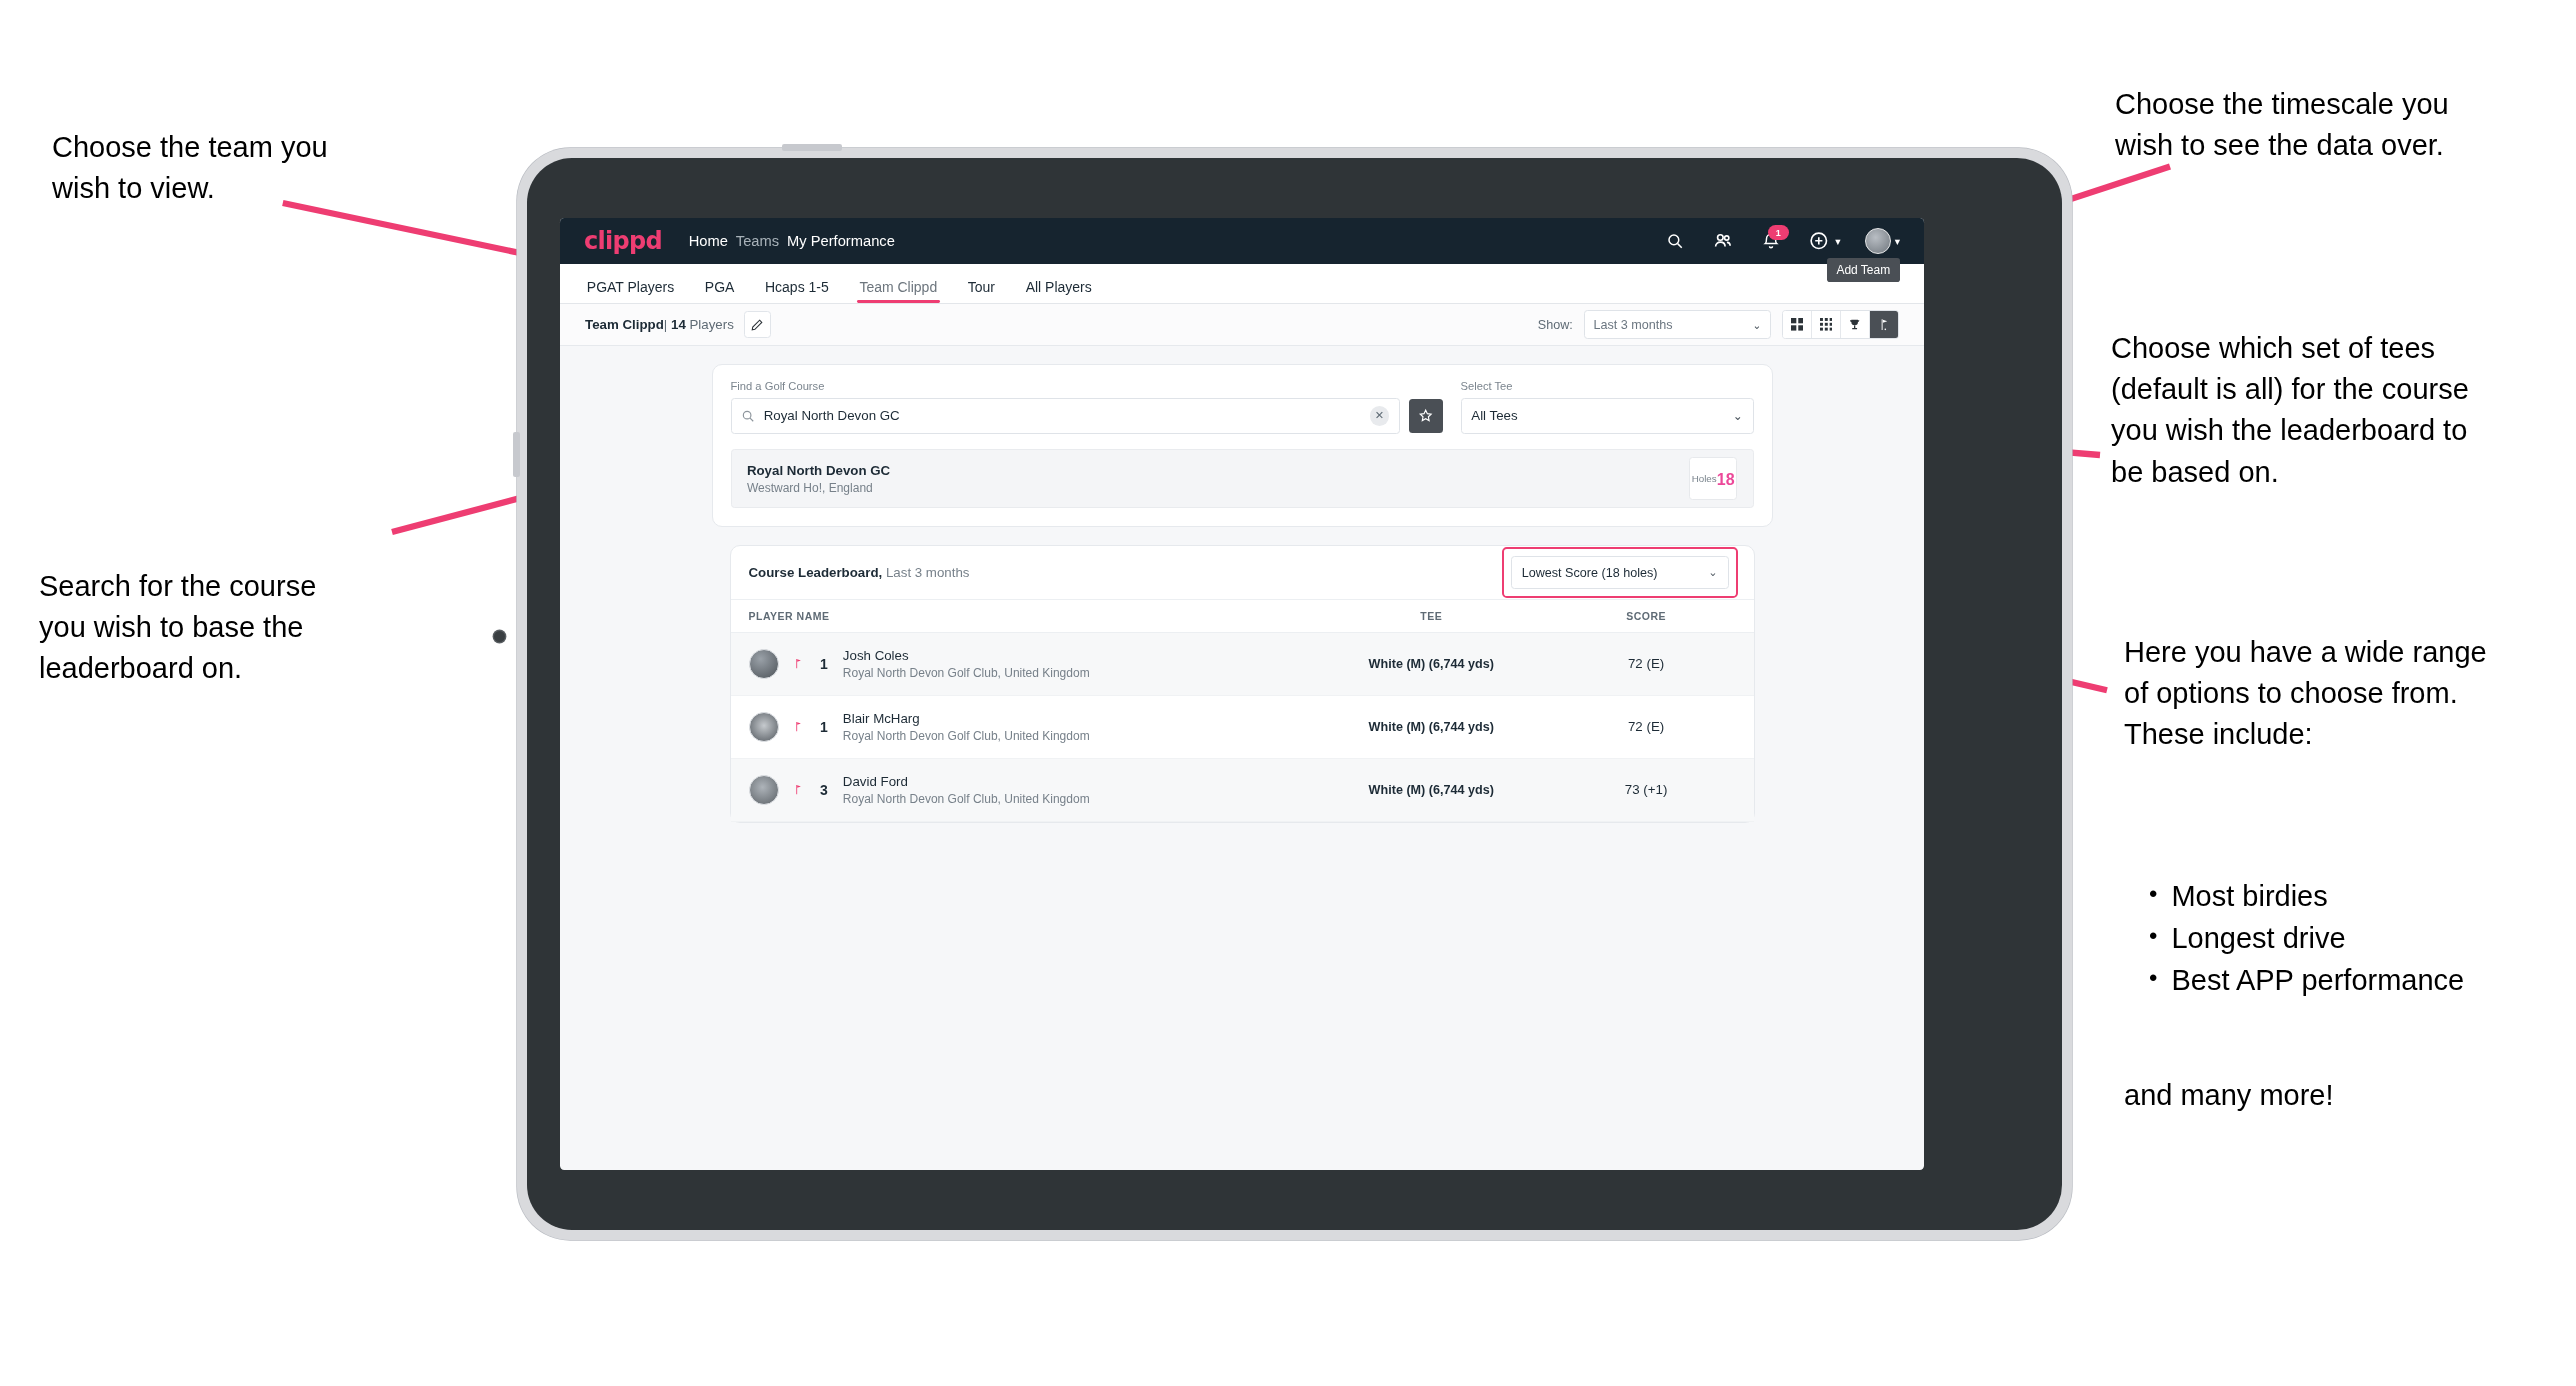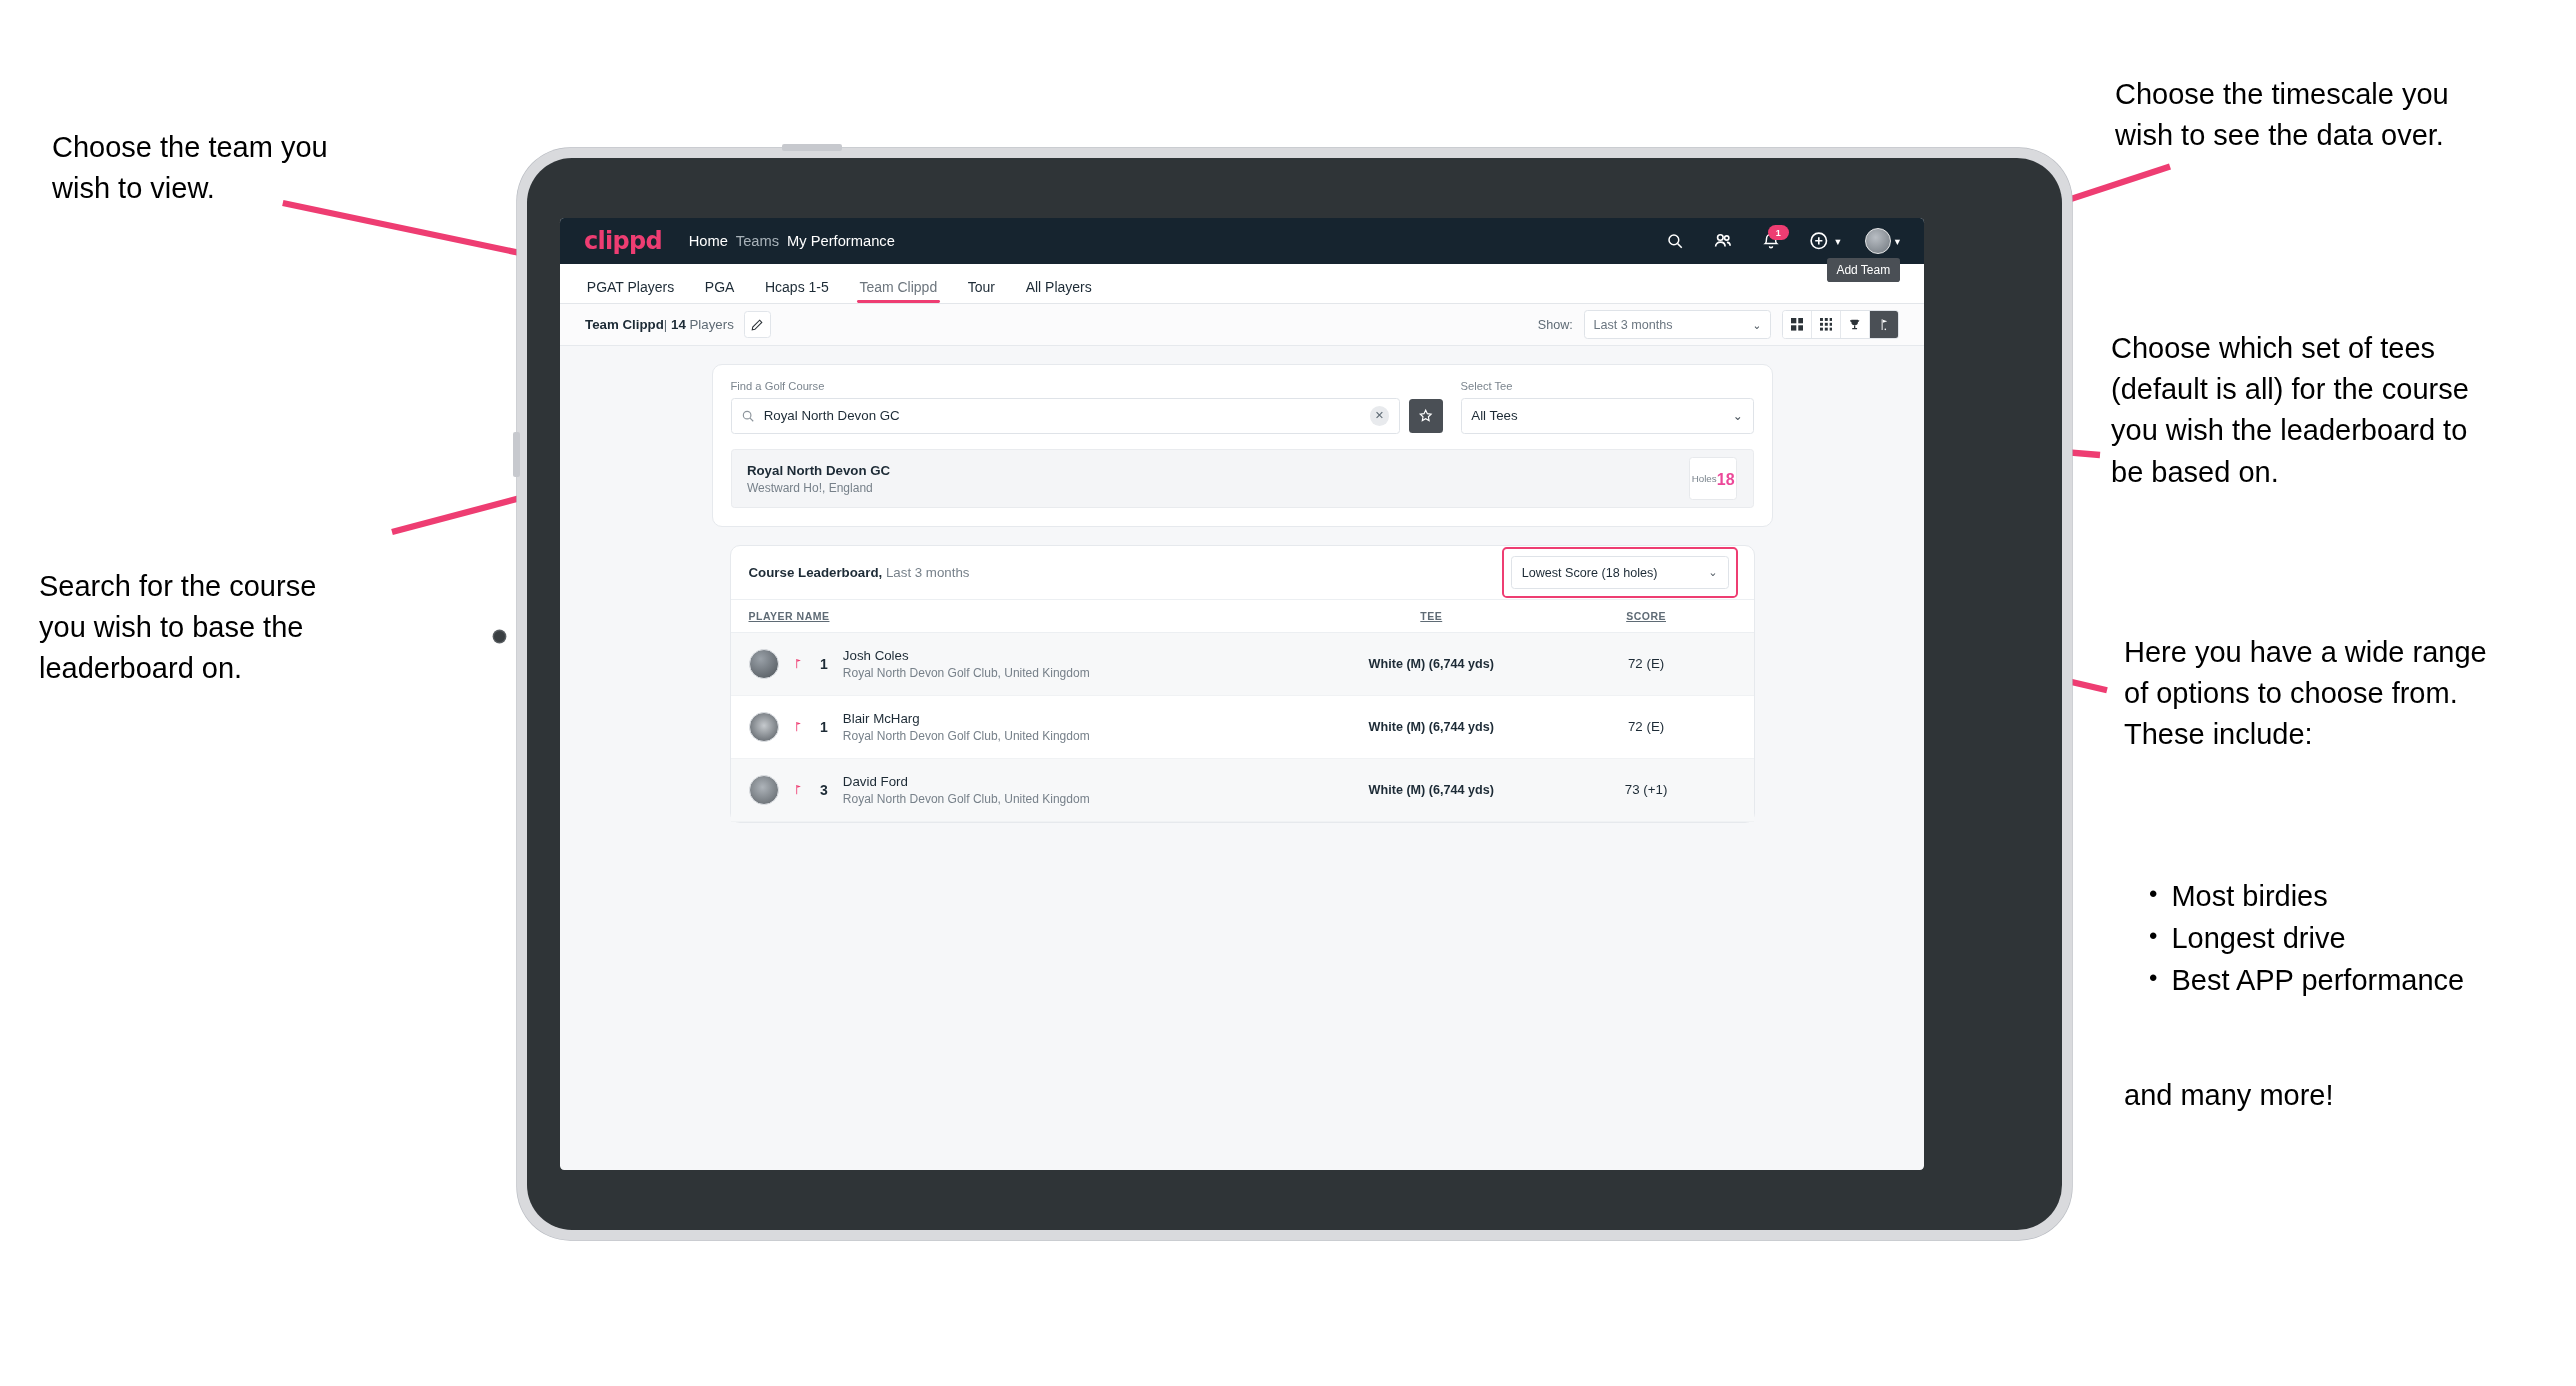--- a/index.html
+++ b/index.html
@@ -168,21 +168,21 @@
   .metric-wrap.highlight{outline:2.8px solid #ee3d72;border-radius:2.8px;background:#fff;}
   .metric-select{
     width:196px;height:31px;border:0.7px solid #dfe3e8;border-radius:3.5px;background:#fff;
     display:flex;align-items:center;padding:0 9.8px;font-size:12.6px;color:#1d2b36;
   }
   .metric-select .sc{margin-left:auto;color:#4a545d;font-size:11.2px;}
 
   table{width:100%;border-collapse:collapse;}
   th{
     font-size:10.5px;color:#5f6b75;font-weight:700;letter-spacing:0.5px;
-    text-align:left;padding:9.8px 0;border-bottom:0.7px solid #eceff2;text-decoration:underline;
+    text-align:left;padding:9.8px 0;border-bottom:0.7px solid #eceff2;
   }
   th.c{text-align:center;}
   td{padding:0;border-bottom:0.7px solid #f0f2f4;}
   tr.row{height:63px;}
   tr.alt{background:#f7f8f9;}
   .pcell{display:flex;align-items:center;gap:11.2px;padding-left:18px;}
   .avatar{
     width:28px;height:28px;border-radius:50%;flex:none;
     border:1.4px solid #dfe2e6;background:radial-gradient(circle at 38% 32%,#9aa1a8,#4d5359);
   }
@@ -196,21 +196,21 @@
   .flag-ico{width:15.4px;flex:none;display:flex;align-items:center;justify-content:center;}
 </style>
 </head>
 <body>
 
 <div class="stage">
 
   <div class="anno" style="left:52px;top:127px;width:392px;">Choose the team you
 wish to view.</div>
 
-  <div class="anno" style="left:2115px;top:74px;width:434px;">Choose the timescale you
+  <div class="anno" style="left:2115px;top:84px;width:434px;">Choose the timescale you
 wish to see the data over.</div>
 
   <div class="anno" style="left:2111px;top:328px;width:462px;">Choose which set of tees
 (default is all) for the course
 you wish the leaderboard to
 be based on.</div>
 
   <div class="anno" style="left:39px;top:542px;width:378px;margin-top:24px;">Search for the course
 you wish to base the
 leaderboard on.</div>

